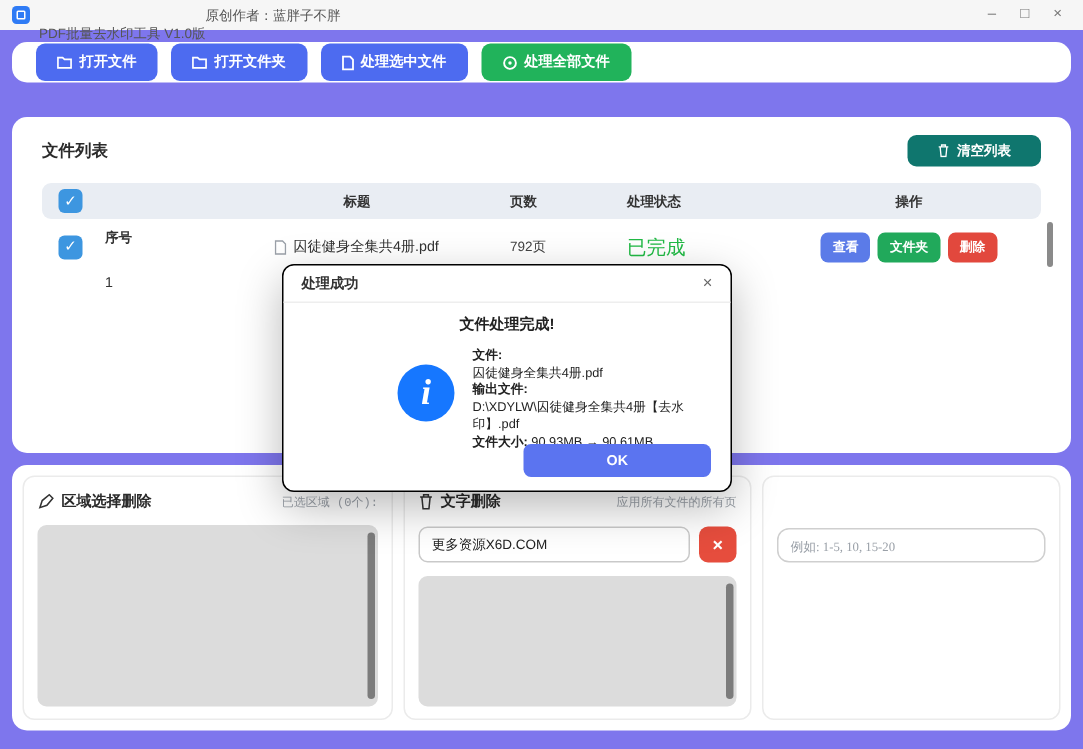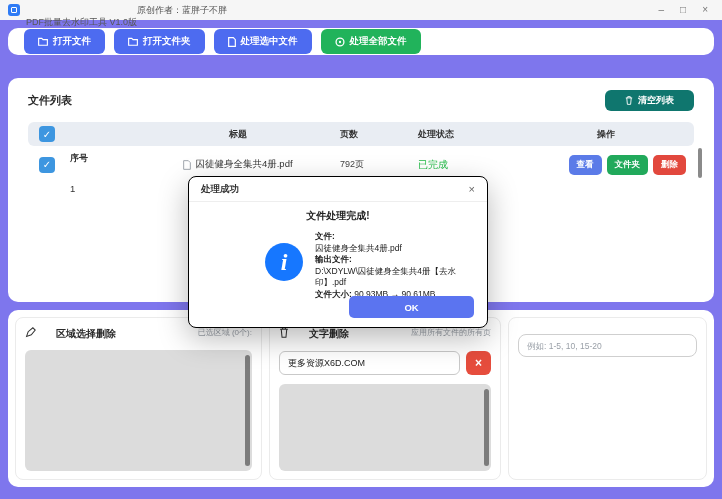--- a/index.html
+++ b/index.html
@@ -34,46 +34,46 @@
   .clear-btn { margin-left:auto; height:21px; padding:0 20px; font-size:9px; background:#0f766e; border-radius:6px; }
 
   .table-head { margin-top:11px; height:24px; background:#e9edf3; border-radius:6px; display:flex; align-items:center;
                 font-size:9px; font-weight:bold; color:#333; }
   .table-row { height:37px; display:flex; align-items:center; font-size:9.5px; color:#333; position:relative; }
   .col-check { width:38px; display:flex; justify-content:center; }
   .col-index { width:70px; padding-left:4px;margin-top:48px; }
   .col-title { flex:1; display:flex; align-items:center; justify-content:center; gap:4px; }
   .col-pages { width:78px; text-align:left; }
   .col-status { width:108px; }
-  .col-actions{ width:168px; display:flex; align-items:center; justify-content:flex-end; gap:5px; padding-right:8px; }
+  .col-actions{ width:168px; display:flex; align-items:center; justify-content:center; gap:5px; padding-right:8px; }
 
   .checkbox { width:16px; height:16px; background:#3d96e0; border-radius:4px; color:#fff; font-size:10px;
               display:flex; align-items:center; justify-content:center; cursor:pointer; }
-  .status-done { color:#21ba45; font-size:10px; }
+  .status-done { color:#21ba45; font-size:13px; }
   .pages-text { font-size:9px; color:#444; }
   .row-btn { height:20px; padding:0 8px; font-size:8.5px; border-radius:5px; }
   .row-btn.view { background:#5b7be8; } .row-btn.folder { background:#21a95b; } .row-btn.del { background:#e2483d; }
   .list-scrollbar { position:absolute; right:-8px; top:2px; width:4px; height:30px; background:#8a8a8a; border-radius:2px; }
 
   
   .bottom-card { left:8px; top:310px; width:706px; height:177px; padding:7px; display:flex; gap:7px; }
   .panel { border:1px solid #ebebeb; border-radius:8px; background:#fff; display:flex; flex-direction:column; padding:9px 9px 8px; }
   .panel-region { flex:246; } .panel-text { flex:230; } .panel-page { flex:194; }
-  .panel-head { display:flex; gap:20px; }
+  .panel-head { display:flex; align-items:center; gap:5px;font-family:Liberation Mono, monospace; }
   .panel-title { font-size:10px; font-weight:bold; color:#2b2b2b; }
   .panel-hint { margin-left:auto; font-size:8px; color:#9aa0a8; }
   .gray-area { background:#dcdcdc; border-radius:6px; flex:1; margin-top:9px; position:relative; }
   .area-scrollbar { position:absolute; right:2px; top:5px; bottom:5px; width:5px; background:#7c7c7c; border-radius:3px; }
 
   .text-input-row { display:flex; gap:6px; margin-top:10px; align-items:center; }
   .text-input { flex:1; height:24px; border:1px solid #c9c9c9; border-radius:6px; font-size:9px; color:#222;
                 padding:0 8px; font-family:inherit; outline:none; }
   .x-btn { width:25px; height:24px; background:#e64d3d; border-radius:6px; font-size:12px; }
   .page-input { height:23px; border:1px solid #cfcfcf; border-radius:8px; font-size:8.5px; padding:0 8px;
-                margin-top:7px; font-family:Liberation Sans, sans-serif; outline:none; color:#333; width:100%; }
+                margin-top:25px; font-family:Liberation Serif, serif; outline:none; color:#333; width:100%; }
   .page-input::placeholder { color:#9aa0a8; }
 
   
   .dialog { position:absolute; left:188px; top:176px; width:300px; height:152px; background:#fff; border-radius:8px;
             border:1px solid #000000; box-shadow:0 10px 30px rgba(0,0,0,.28); z-index:10; }
   .dlg-head { height:25px; display:flex; align-items:center; padding:0 12px; border-bottom:1px solid #eee; }
   .dlg-title { font-size:9.5px; font-weight:bold; color:#333; }
   .dlg-close { margin-left:auto; font-size:11px; color:#666; cursor:pointer; }
   .dlg-heading { text-align:center; font-size:10px; font-weight:bold; color:#222; margin-top:7px; }
   .dlg-body { display:flex; padding:8px 14px 0 76px; gap:12px; }

